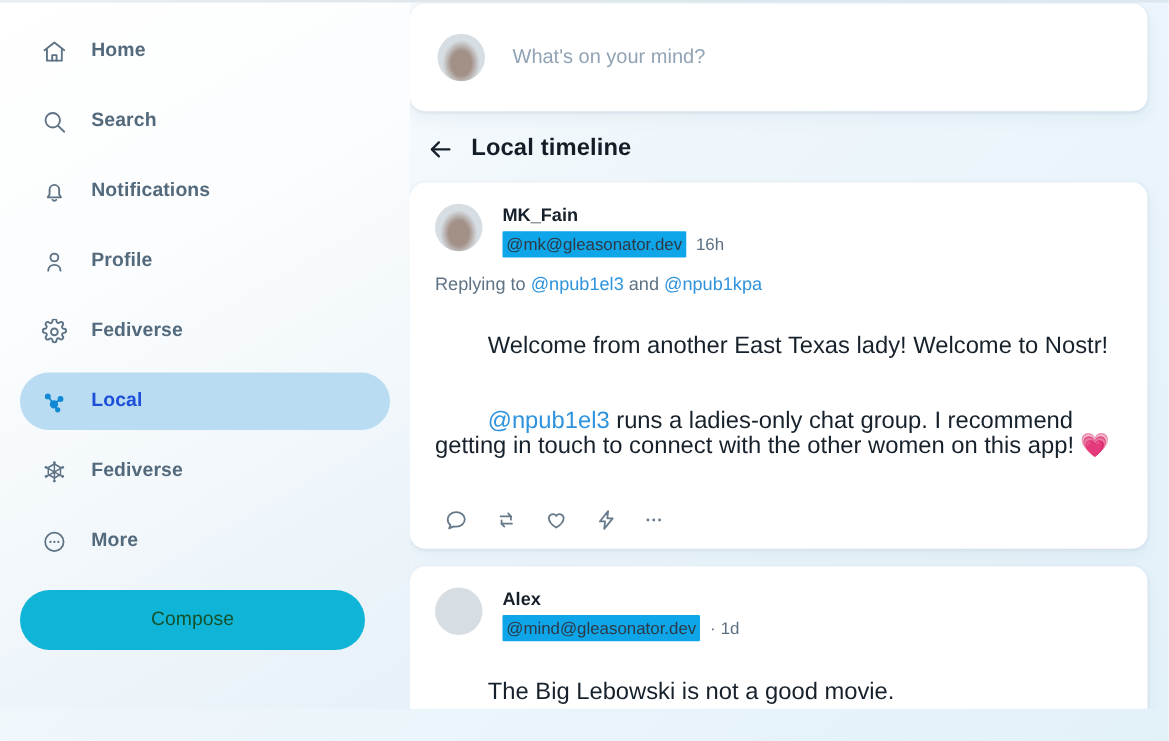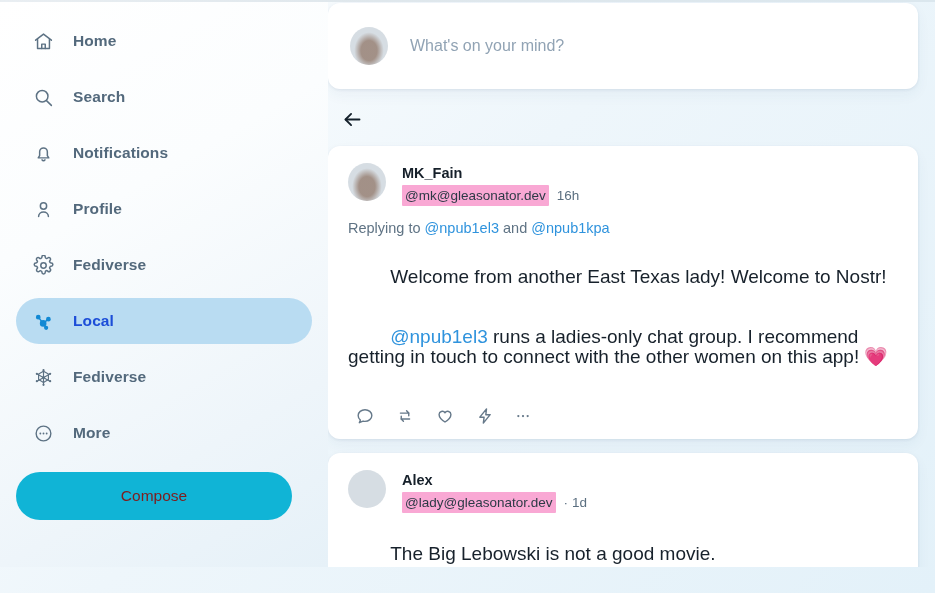--- a/index.html
+++ b/index.html
@@ -49,21 +49,21 @@
     background: #b9dcf2;
   }
   .nav-item.active .nv-label { color: #1d4ed8; }
   .nav-item.active .nv-icon { color: #1189d4; }
 
   .compose-btn {
     margin-top: 16px;
     width: 276px; height: 48px;
     border: none; border-radius: 26px;
     background: #10b4d6;
-    color: #7f1d1d;
+    color: #14532d;
     font-size: 15.5px;
     font-weight: 400;
     font-family: "Liberation Sans", sans-serif;
     cursor: pointer;
     display: block;
   }
 
   
   .main {
     flex: 1 1 auto;
@@ -117,21 +117,21 @@
   }
   .who { margin-left: 16px; padding-top: 1px; }
   .dname {
     font-size: 14.5px; font-weight: 700; color: #16202a;
     line-height: 18px;
   }
   .hrow { display: flex; align-items: baseline; margin-top: 3px; }
   .handle {
     font-size: 13.5px;
     color: #2d3a46;
-    background: #f9a8d4;
+    background: #0ea5e9;
     padding: 2px 3px;
     border-radius: 1px;
     line-height: 17px;
   }
   .meta {
     font-size: 13.5px; color: #5b6f80;
     margin-left: 8px;
   }
   .replying {
     font-size: 14.5px; color: #5f7384;
@@ -289,20 +289,21 @@
       <span class="placeholder">What's on your mind?</span>
     </div>
 
     <div class="page-head">
       <span class="back">
         <svg width="21" height="21" viewBox="0 0 24 24" fill="none" stroke="currentColor" stroke-width="2.1" stroke-linecap="round" stroke-linejoin="round">
             <path d="M20 12H4.2"></path>
             <path d="M10.4 5.6 4 12l6.4 6.4"></path>
           </svg>
       </span>
+      <span class="title">Local timeline</span>
     </div>
 
     <article class="card post">
       <div class="post-head">
         <span class="avatar"><span class="av-mk"></span></span>
         <span class="who">
           <div class="dname">MK_Fain</div>
           <div class="hrow">
             <span class="handle">@mk@gleasonator.dev</span>
             <span class="meta">16h</span>
@@ -352,21 +353,21 @@
     </article>
 
     <article class="card post">
       <div class="post-head">
         <span class="avatar">
           <span class="av-alex"><span class="hair"></span><span class="face"></span><span class="beard"></span><span class="glass"></span></span>
         </span>
         <span class="who">
           <div class="dname">Alex</div>
           <div class="hrow">
-            <span class="handle">@lady@gleasonator.dev</span>
+            <span class="handle">@mind@gleasonator.dev</span>
             <span class="meta">·</span>
             <span class="meta" style="margin-left:4px">1d</span>
           </div>
         </span>
       </div>
       <div class="body">
         <span>The Big Lebowski is not a good movie.</span>
       </div>
 
     </article>

